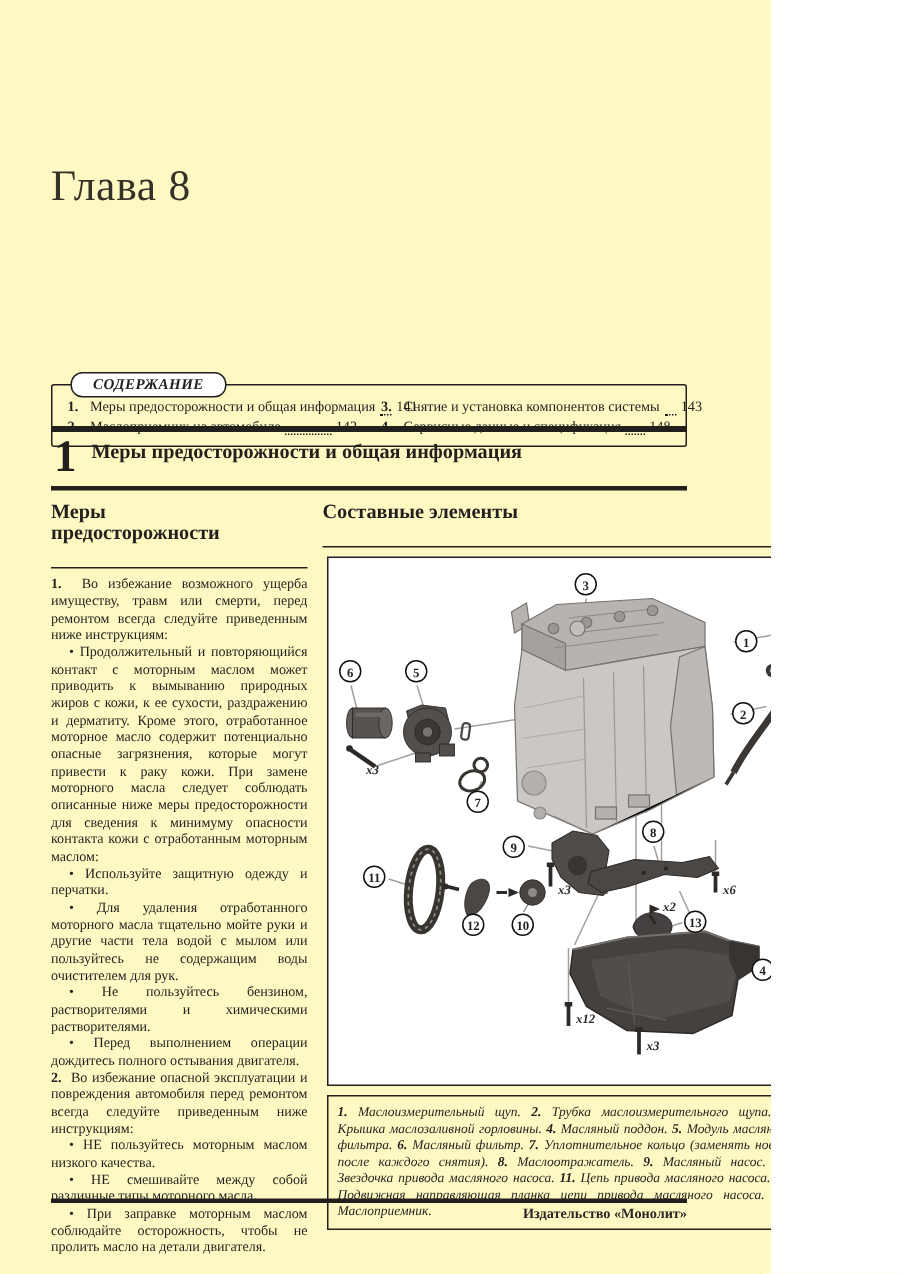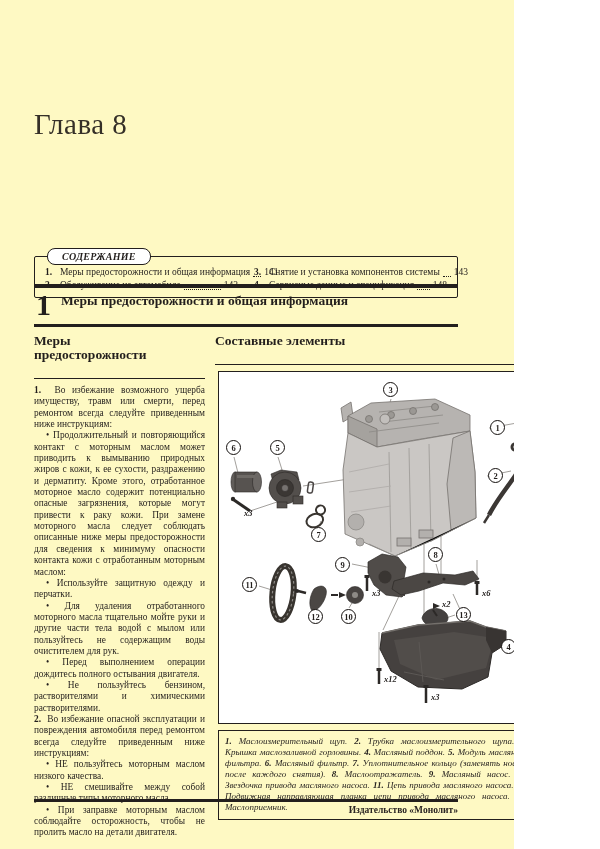--- a/index.html
+++ b/index.html
@@ -59,21 +59,21 @@
     <div class="toc-cols">
       <div class="toc-col" id="toc-col-1">
           <div class="toc-item">
             <span class="toc-num">1.</span>
             <span class="toc-text">Меры предосторожности и общая информация</span>
             <span class="toc-dots"></span>
             <span class="toc-page">141</span>
           </div>
           <div class="toc-item">
             <span class="toc-num">2.</span>
-            <span class="toc-text">Обслуживание на автомобиле</span>
+            <span class="toc-text">Маслоприемник на автомобиле</span>
             <span class="toc-dots"></span>
             <span class="toc-page">142</span>
           </div>
         </div>
       <div class="toc-col" id="toc-col-2">
           <div class="toc-item">
             <span class="toc-num">3.</span>
             <span class="toc-text">Снятие и установка компонентов системы</span>
             <span class="toc-dots"></span>
             <span class="toc-page">143</span>
@@ -93,22 +93,22 @@
     <span class="sec-title">Меры предосторожности и общая информация</span>
   </div>
 
   <div class="col-left">
     <h2 class="col-heading"><span class="wrap">Меры предосторожности</span></h2>
     <div id="precautions">
         <p class="body-p num"><b>1.</b>&nbsp; Во избежание возможного ущерба имуществу, травм или смерти, перед ремонтом всегда следуйте приведенным ниже инструкциям:</p>
         <p class="body-p bullet">•&nbsp;Продолжительный и повторяющийся контакт с моторным маслом может приводить к вымыванию природных жиров с кожи, к ее сухости, раздражению и дерматиту. Кроме этого, отработанное моторное масло содержит потенциально опасные загрязнения, которые могут привести к раку кожи. При замене моторного масла следует соблюдать описанные ниже меры предосторожности для сведения к минимуму опасности контакта кожи с отработанным моторным маслом:</p>
         <p class="body-p bullet">•&nbsp;Используйте защитную одежду и перчатки.</p>
         <p class="body-p bullet">•&nbsp;Для удаления отработанного моторного масла тщательно мойте руки и другие части тела водой с мылом или пользуйтесь не содержащим воды очистителем для рук.</p>
+        <p class="body-p bullet">•&nbsp;Не пользуйтесь бензином, растворителями и химическими растворителями.</p>
         <p class="body-p bullet">•&nbsp;Перед выполнением операции дождитесь полного остывания двигателя.</p>
-        <p class="body-p bullet">•&nbsp;Не пользуйтесь бензином, растворителями и химическими растворителями.</p>
         <p class="body-p num"><b>2.</b>&nbsp; Во избежание опасной эксплуатации и повреждения автомобиля перед ремонтом всегда следуйте приведенным ниже инструкциям:</p>
         <p class="body-p bullet">•&nbsp;НЕ пользуйтесь моторным маслом низкого качества.</p>
         <p class="body-p bullet">•&nbsp;НЕ смешивайте между собой различные типы моторного масла.</p>
         <p class="body-p bullet">•&nbsp;При заправке моторным маслом соблюдайте осторожность, чтобы не пролить масло на детали двигателя.</p>
       </div>
   </div>
 
   <div class="col-right">
     <h2 class="col-heading"><span>Составные элементы</span></h2>
 

